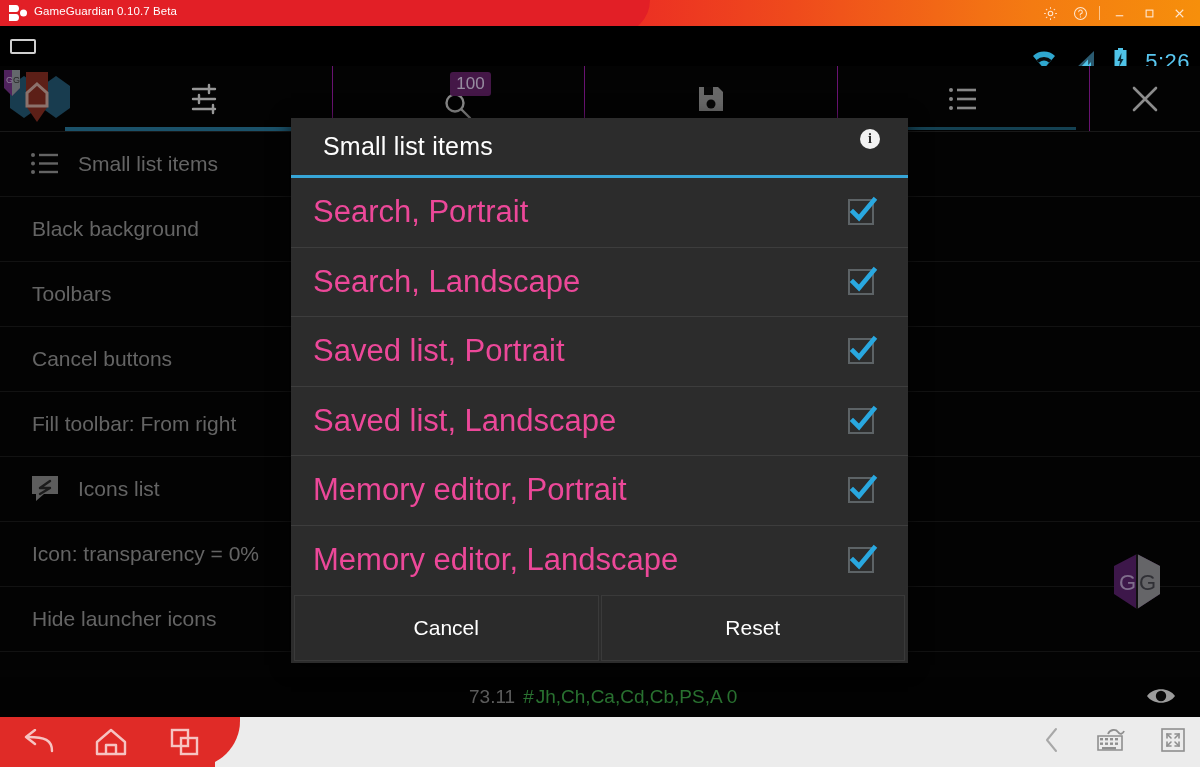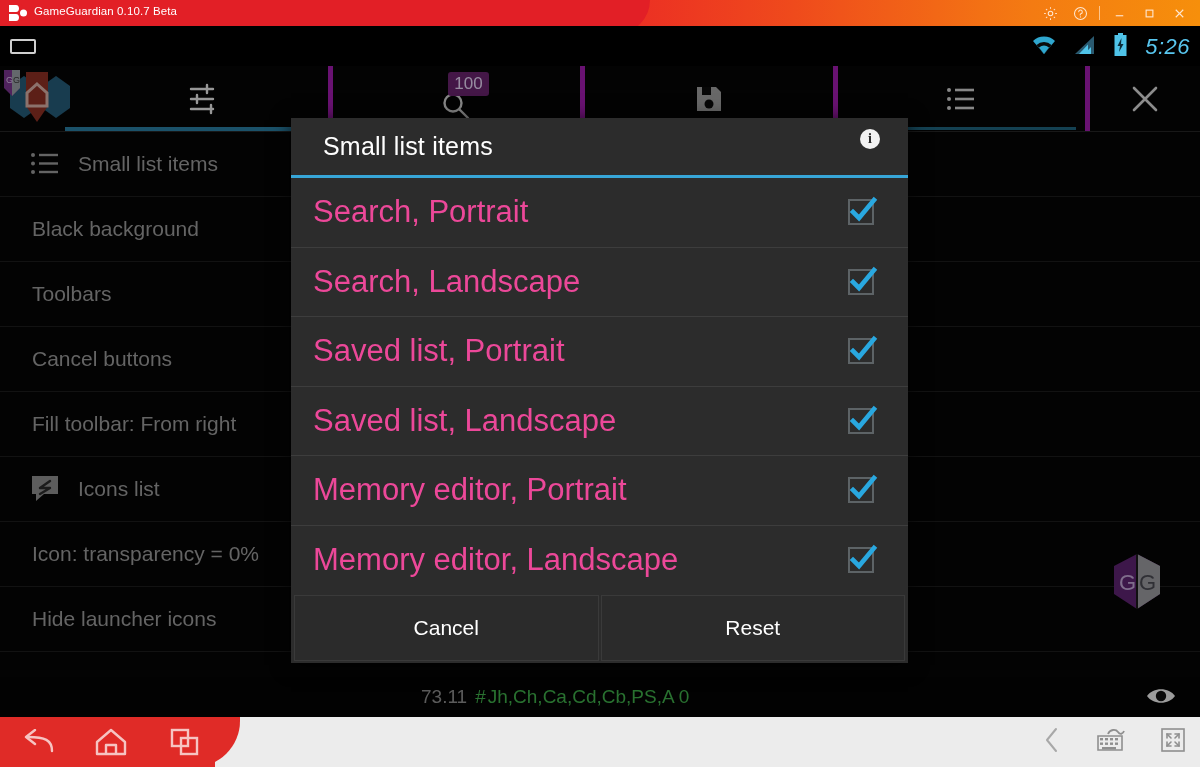--- a/index.html
+++ b/index.html
@@ -46,35 +46,35 @@
   
   .android-status{
     position:absolute; left:0; top:26px; width:1200px; height:40px;
     background:#000;
   }
   .status-left-rect{
     position:absolute; left:10px; top:13px; width:26px; height:15px;
     border:2px solid #cfcfcf; border-radius:2px;
   }
   .status-right{
-    position:absolute; right:10px; top:1px; height:40px;
-    display:flex; align-items:center; gap:17px;font-style:italic;
+    position:absolute; right:10px; top:16px; height:40px;
+    display:flex; align-items:center; gap:17px;
   }
   .clock{ font-size:22px; color:#58c6ef; letter-spacing:.5px; }
 
   
   .app-toolbar{
     position:absolute; left:0; top:66px; width:1200px; height:66px;
     background:#060606;
     display:flex; align-items:stretch;
   }
   .tb-cell{
     flex:1; position:relative;
     display:flex; align-items:center; justify-content:center;
-    border-right:5px solid #a21caf;
+    border-right:1px solid #a21caf;
   }
   .tb-cell:last-child{ border-right:none; }
   .tb-cell.first{ flex:0 0 80px; border-right:none; }
   .tb-cell.last{ flex:0 0 110px; border-right:none; }
   .badge100{
     position:absolute; left:50%; top:6px; transform:translateX(-8px);
     background:#69246e; color:#e6d6f5; font-size:17px; line-height:1;
     padding:3px 6px 4px 6px; border-radius:3px;
   }
   .indicator-row{
@@ -103,21 +103,21 @@
     display:flex; align-items:center; justify-content:center;
     flex:0 0 34px;
   }
   .srow .slabel{ white-space:nowrap; }
   .srow.noicon{ padding-left:32px; }
 
   
   .bottom-status{
     position:absolute; left:0; top:677px; width:1200px; height:40px;
     background:#040404;
-    display:flex; align-items:center;
+    display:flex; align-items:center;padding-left:48px;
   }
   .bs-num{ color:#8d8d8d; font-size:19px; margin-left:421px; }
   .bs-hash{ color:#3fae4a; font-size:19px; margin-left:8px; }
   .bs-flags{ color:#3fae4a; font-size:19px; margin-left:2px; }
   .eye{ position:absolute; right:24px; top:8px; }
 
   .gg-watermark{
     position:absolute; left:1110px; top:552px; width:54px; height:60px;
   }
 

